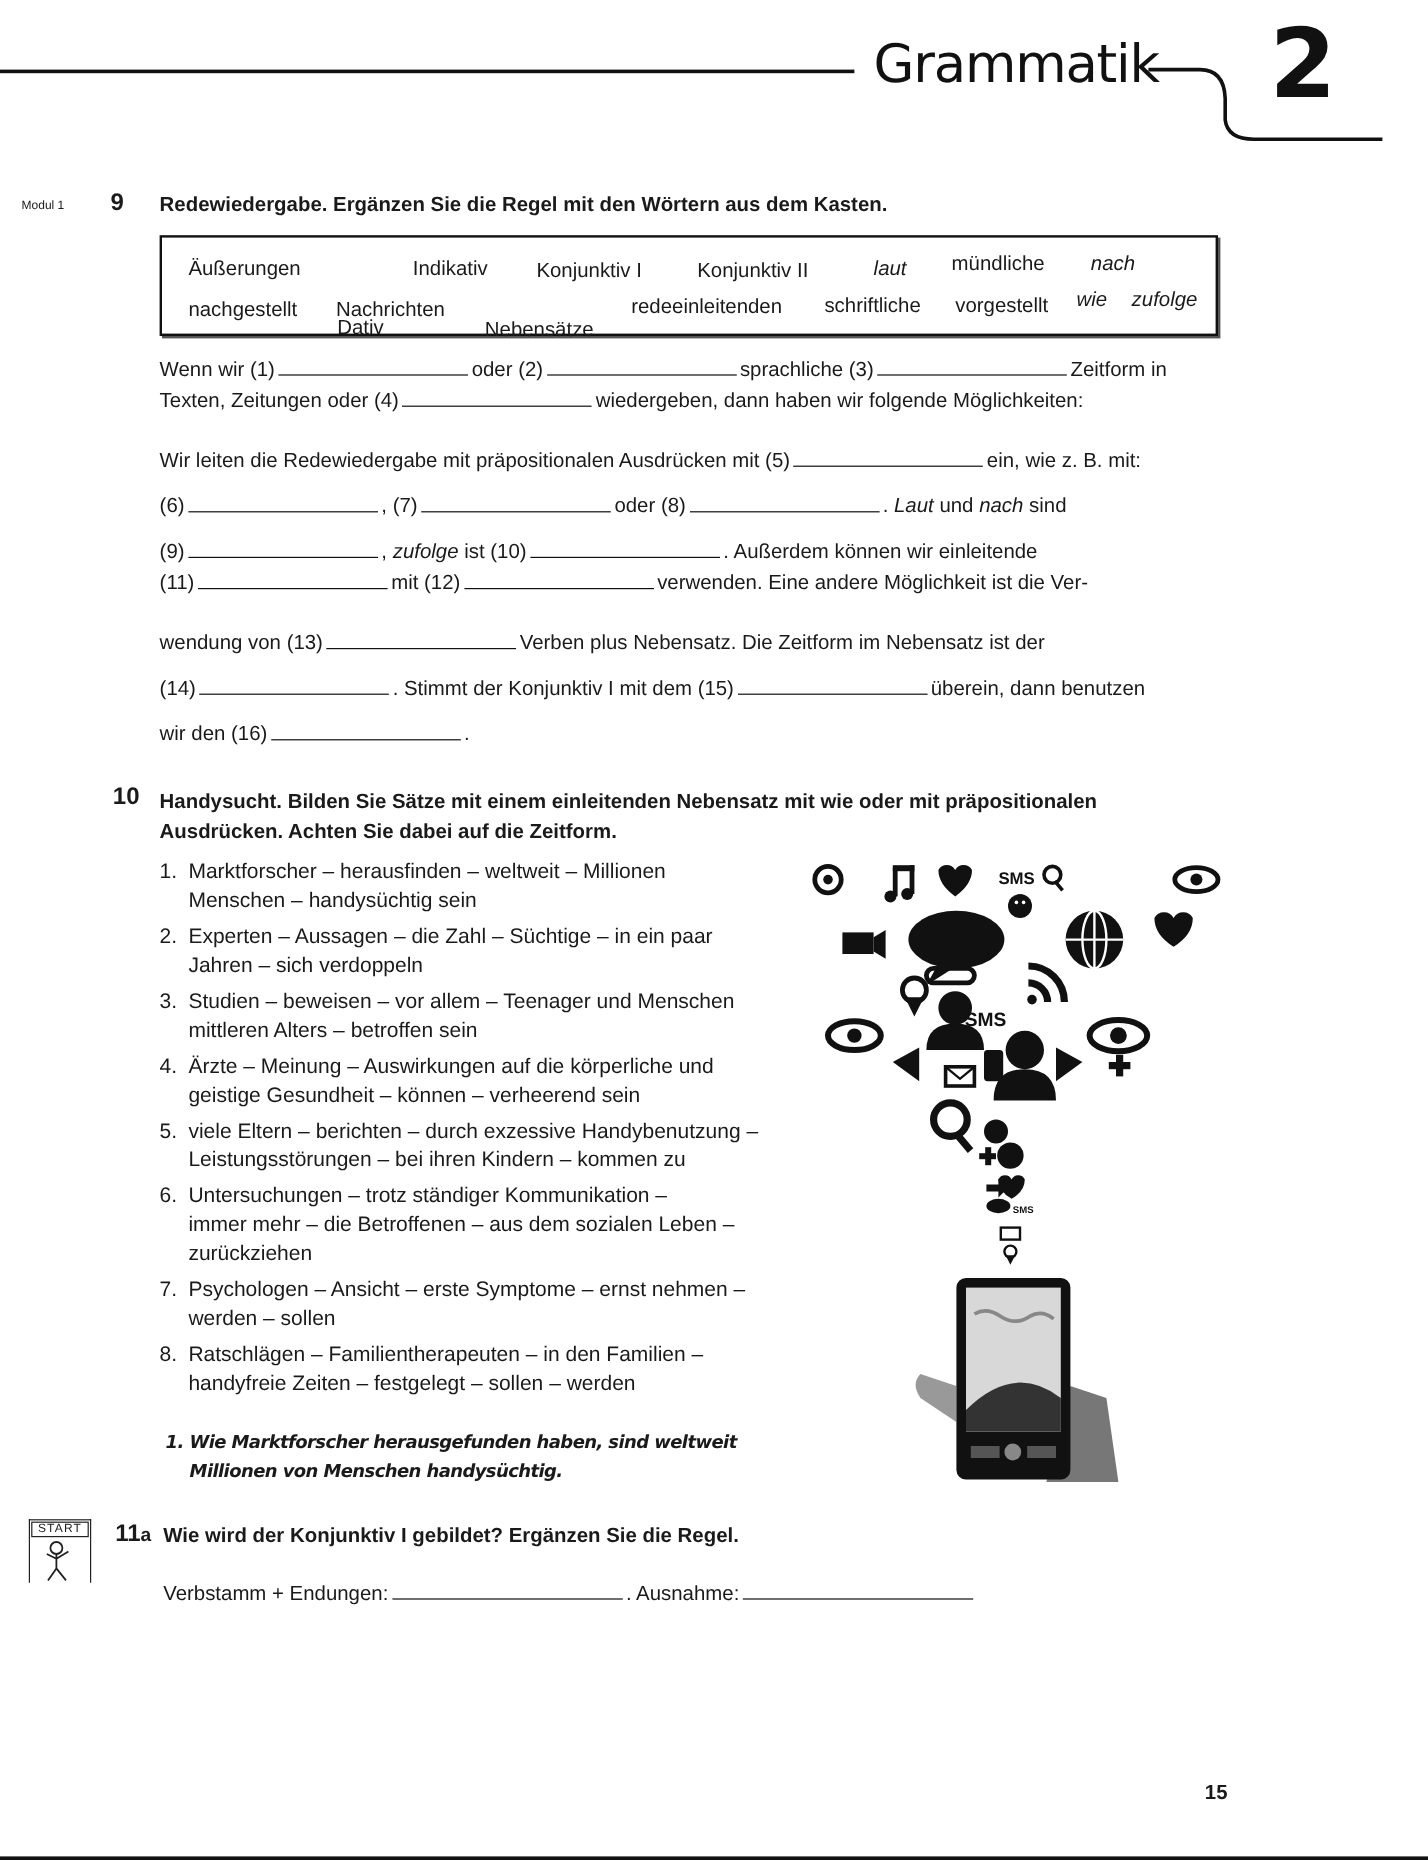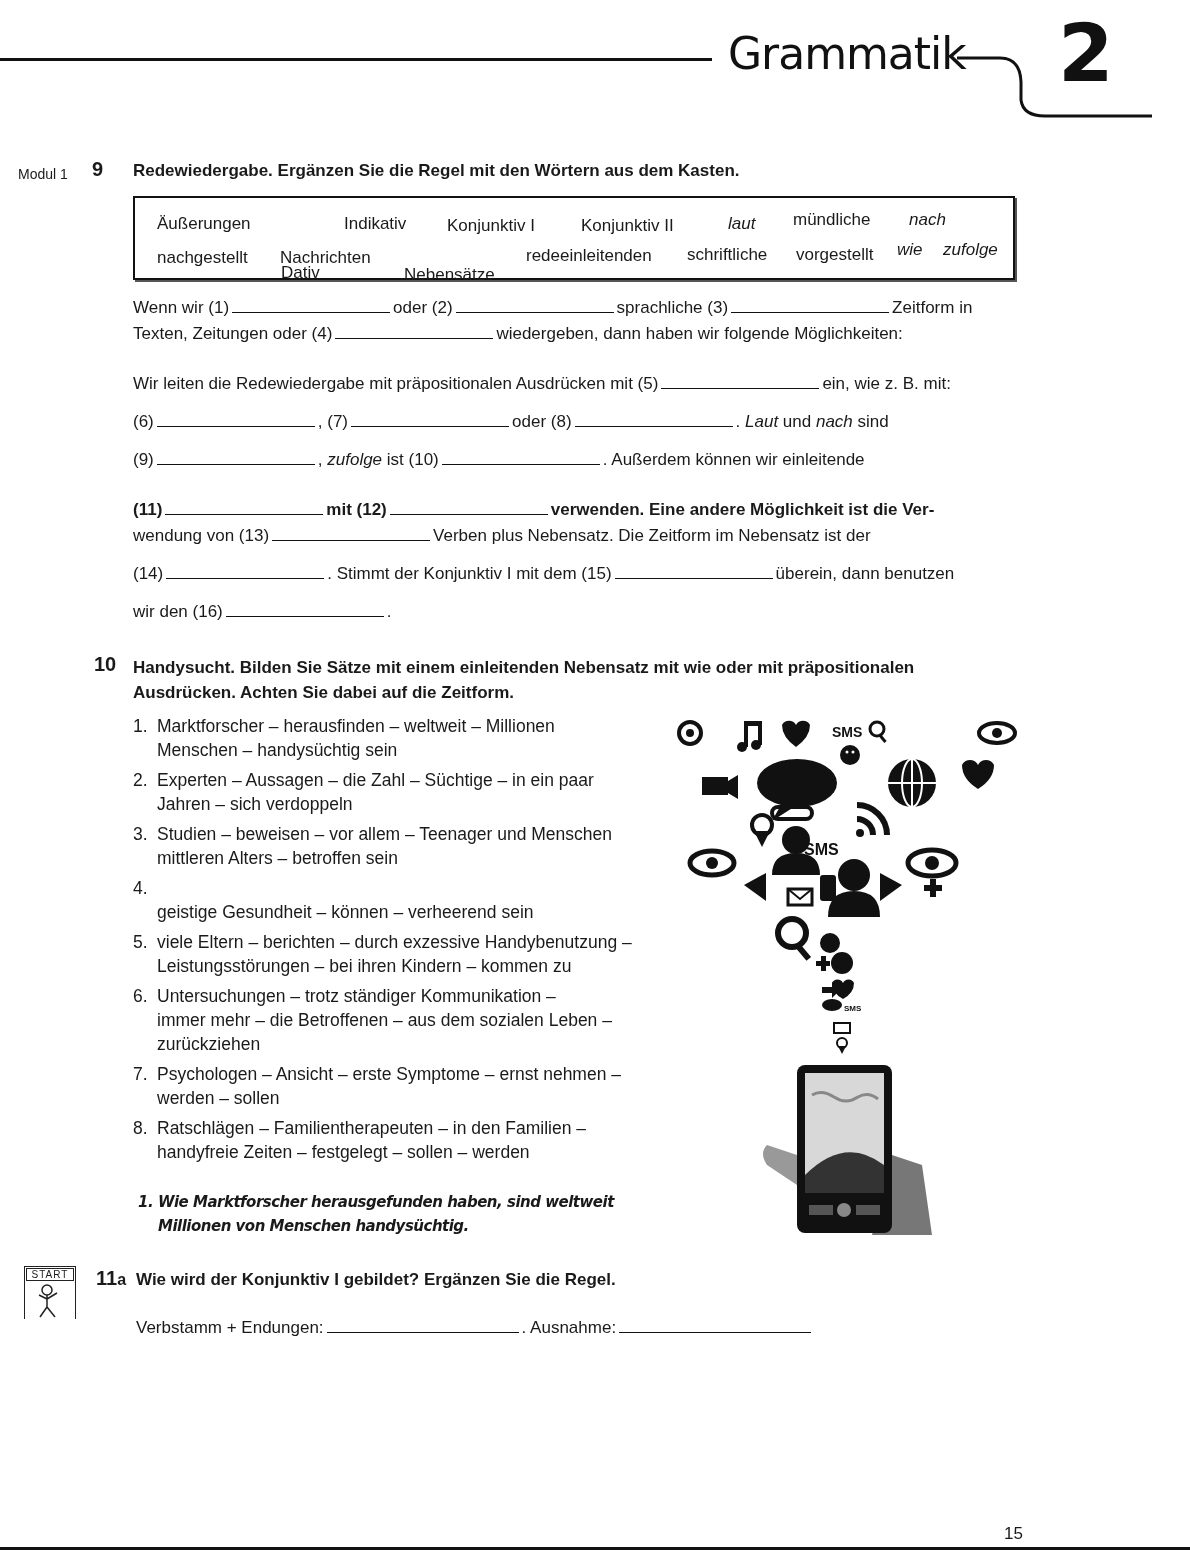--- a/index.html
+++ b/index.html
@@ -7,21 +7,21 @@
          font-family:"Liberation Sans", sans-serif; color:#1a1a1a; }
   .abs { position:absolute; }
 
   
   .hdr-line { left:0; top:58px; width:712px; height:3px; background:#111; }
   .hdr-title { left:728px; top:28px; font-size:44px; font-family:"DejaVu Sans", sans-serif; letter-spacing:-1px; color:#111; }
   .hdr-curve { left:955px; top:52px; width:200px; height:70px; }
   .hdr-num { left:1058px; top:14px; font-size:80px; font-weight:bold; font-family:"DejaVu Sans", sans-serif; color:#111; line-height:1; }
 
   
-  .modul { left:18px; top:166px; font-size:14px; }
+  .modul { left:18px; top:166px; font-size:10px; }
   .ex-num { font-weight:bold; font-size:20px; }
   .ex-title { font-weight:bold; font-size:17px; }
 
   
   .wordbox { left:133px; top:196px; width:878px; height:80px; border:2px solid #111; box-shadow:2px 2px 0 #555; }
   .word { position:absolute; font-size:17px; }
   .word.it { font-style:italic; }
 
   
   .cloze { left:133px; font-size:17px; white-space:nowrap; }
@@ -34,21 +34,21 @@
   .list .n { width:24px; flex:0 0 24px; }
   .example { left:138px; top:1190px; font-size:15px; font-style:italic; font-weight:bold; line-height:24px; font-family:"DejaVu Sans", sans-serif; letter-spacing:-0.5px; }
 
   
   .illus { left:672px; top:715px; width:350px; height:520px; }
 
   
   .start { left:24px; top:1266px; width:50px; height:52px; border:1px solid #222; border-bottom:none; }
   .start-label { font-size:10px; letter-spacing:1px; border:1px solid #222; margin:1px; text-align:center; line-height:11px; }
 
-  .pagenum { left:1004px; top:1524px; font-size:17px; }
+  .pagenum { left:1004px; top:1484px; font-size:17px;font-weight:bold; }
   .bottom-rule { left:0; top:1547px; width:1190px; height:3px; background:#111; }
 </style>
 </head>
 <body>
 
 <div class="abs hdr-line"></div>
 <div class="abs hdr-title">Grammatik</div>
 <svg class="abs hdr-curve" viewBox="0 0 200 70">
   <path d="M2 6 H45 Q65 6 66 30 V48 Q68 64 90 64 H197" fill="none" stroke="#111" stroke-width="3"></path>
 </svg>
@@ -86,21 +86,21 @@
 </div>
 <div class="abs cloze" style="top:374px;">
   <span>Wir leiten die Redewiedergabe mit präpositionalen Ausdrücken mit (5)</span><span class="blank" style="width:158px"></span><span>ein, wie z. B. mit:</span>
 </div>
 <div class="abs cloze" style="top:412px;">
   <span>(6)</span><span class="blank" style="width:158px"></span><span>, (7)</span><span class="blank" style="width:158px"></span><span>oder (8)</span><span class="blank" style="width:158px"></span><span>.</span> <span class="it">Laut</span> <span>und</span> <span class="it">nach</span> <span>sind</span>
 </div>
 <div class="abs cloze" style="top:450px;">
   <span>(9)</span><span class="blank" style="width:158px"></span><span>,</span> <span class="it">zufolge</span> <span>ist (10)</span><span class="blank" style="width:158px"></span><span>. Außerdem können wir einleitende</span>
 </div>
-<div class="abs cloze" style="top:500px;font-weight:bold;">
+<div class="abs cloze" style="top:476px;">
   <span>(11)</span><span class="blank" style="width:158px"></span><span>mit (12)</span><span class="blank" style="width:158px"></span><span>verwenden. Eine andere Möglichkeit ist die Ver-</span>
 </div>
 <div class="abs cloze" style="top:526px;">
   <span>wendung von (13)</span><span class="blank" style="width:158px"></span><span>Verben plus Nebensatz. Die Zeitform im Nebensatz ist der</span>
 </div>
 <div class="abs cloze" style="top:564px;">
   <span>(14)</span><span class="blank" style="width:158px"></span><span>. Stimmt der Konjunktiv I mit dem (15)</span><span class="blank" style="width:158px"></span><span>überein, dann benutzen</span>
 </div>
 <div class="abs cloze" style="top:602px;">
   <span>wir den (16)</span><span class="blank" style="width:158px"></span><span>.</span>
@@ -120,21 +120,21 @@
   <li>
       <span class="n">2.</span>
       <span><span>Experten – Aussagen – die Zahl – Süchtige – in ein paar</span><br><span>Jahren – sich verdoppeln</span></span>
     </li>
   <li>
       <span class="n">3.</span>
       <span><span>Studien – beweisen – vor allem – Teenager und Menschen</span><br><span>mittleren Alters – betroffen sein</span></span>
     </li>
   <li>
       <span class="n">4.</span>
-      <span><br><span>geistige Gesundheit – können – verheerend sein</span></span>
+      <span><span>Ärzte – Meinung – Auswirkungen auf die körperliche und</span><br><span>geistige Gesundheit – können – verheerend sein</span></span>
     </li>
   <li>
       <span class="n">5.</span>
       <span><span>viele Eltern – berichten – durch exzessive Handybenutzung –</span><br><span>Leistungsstörungen – bei ihren Kindern – kommen zu</span></span>
     </li>
   <li>
       <span class="n">6.</span>
       <span><span>Untersuchungen – trotz ständiger Kommunikation –</span><br><span>immer mehr – die Betroffenen – aus dem sozialen Leben –</span><br><span>zurückziehen</span></span>
     </li>
   <li>

